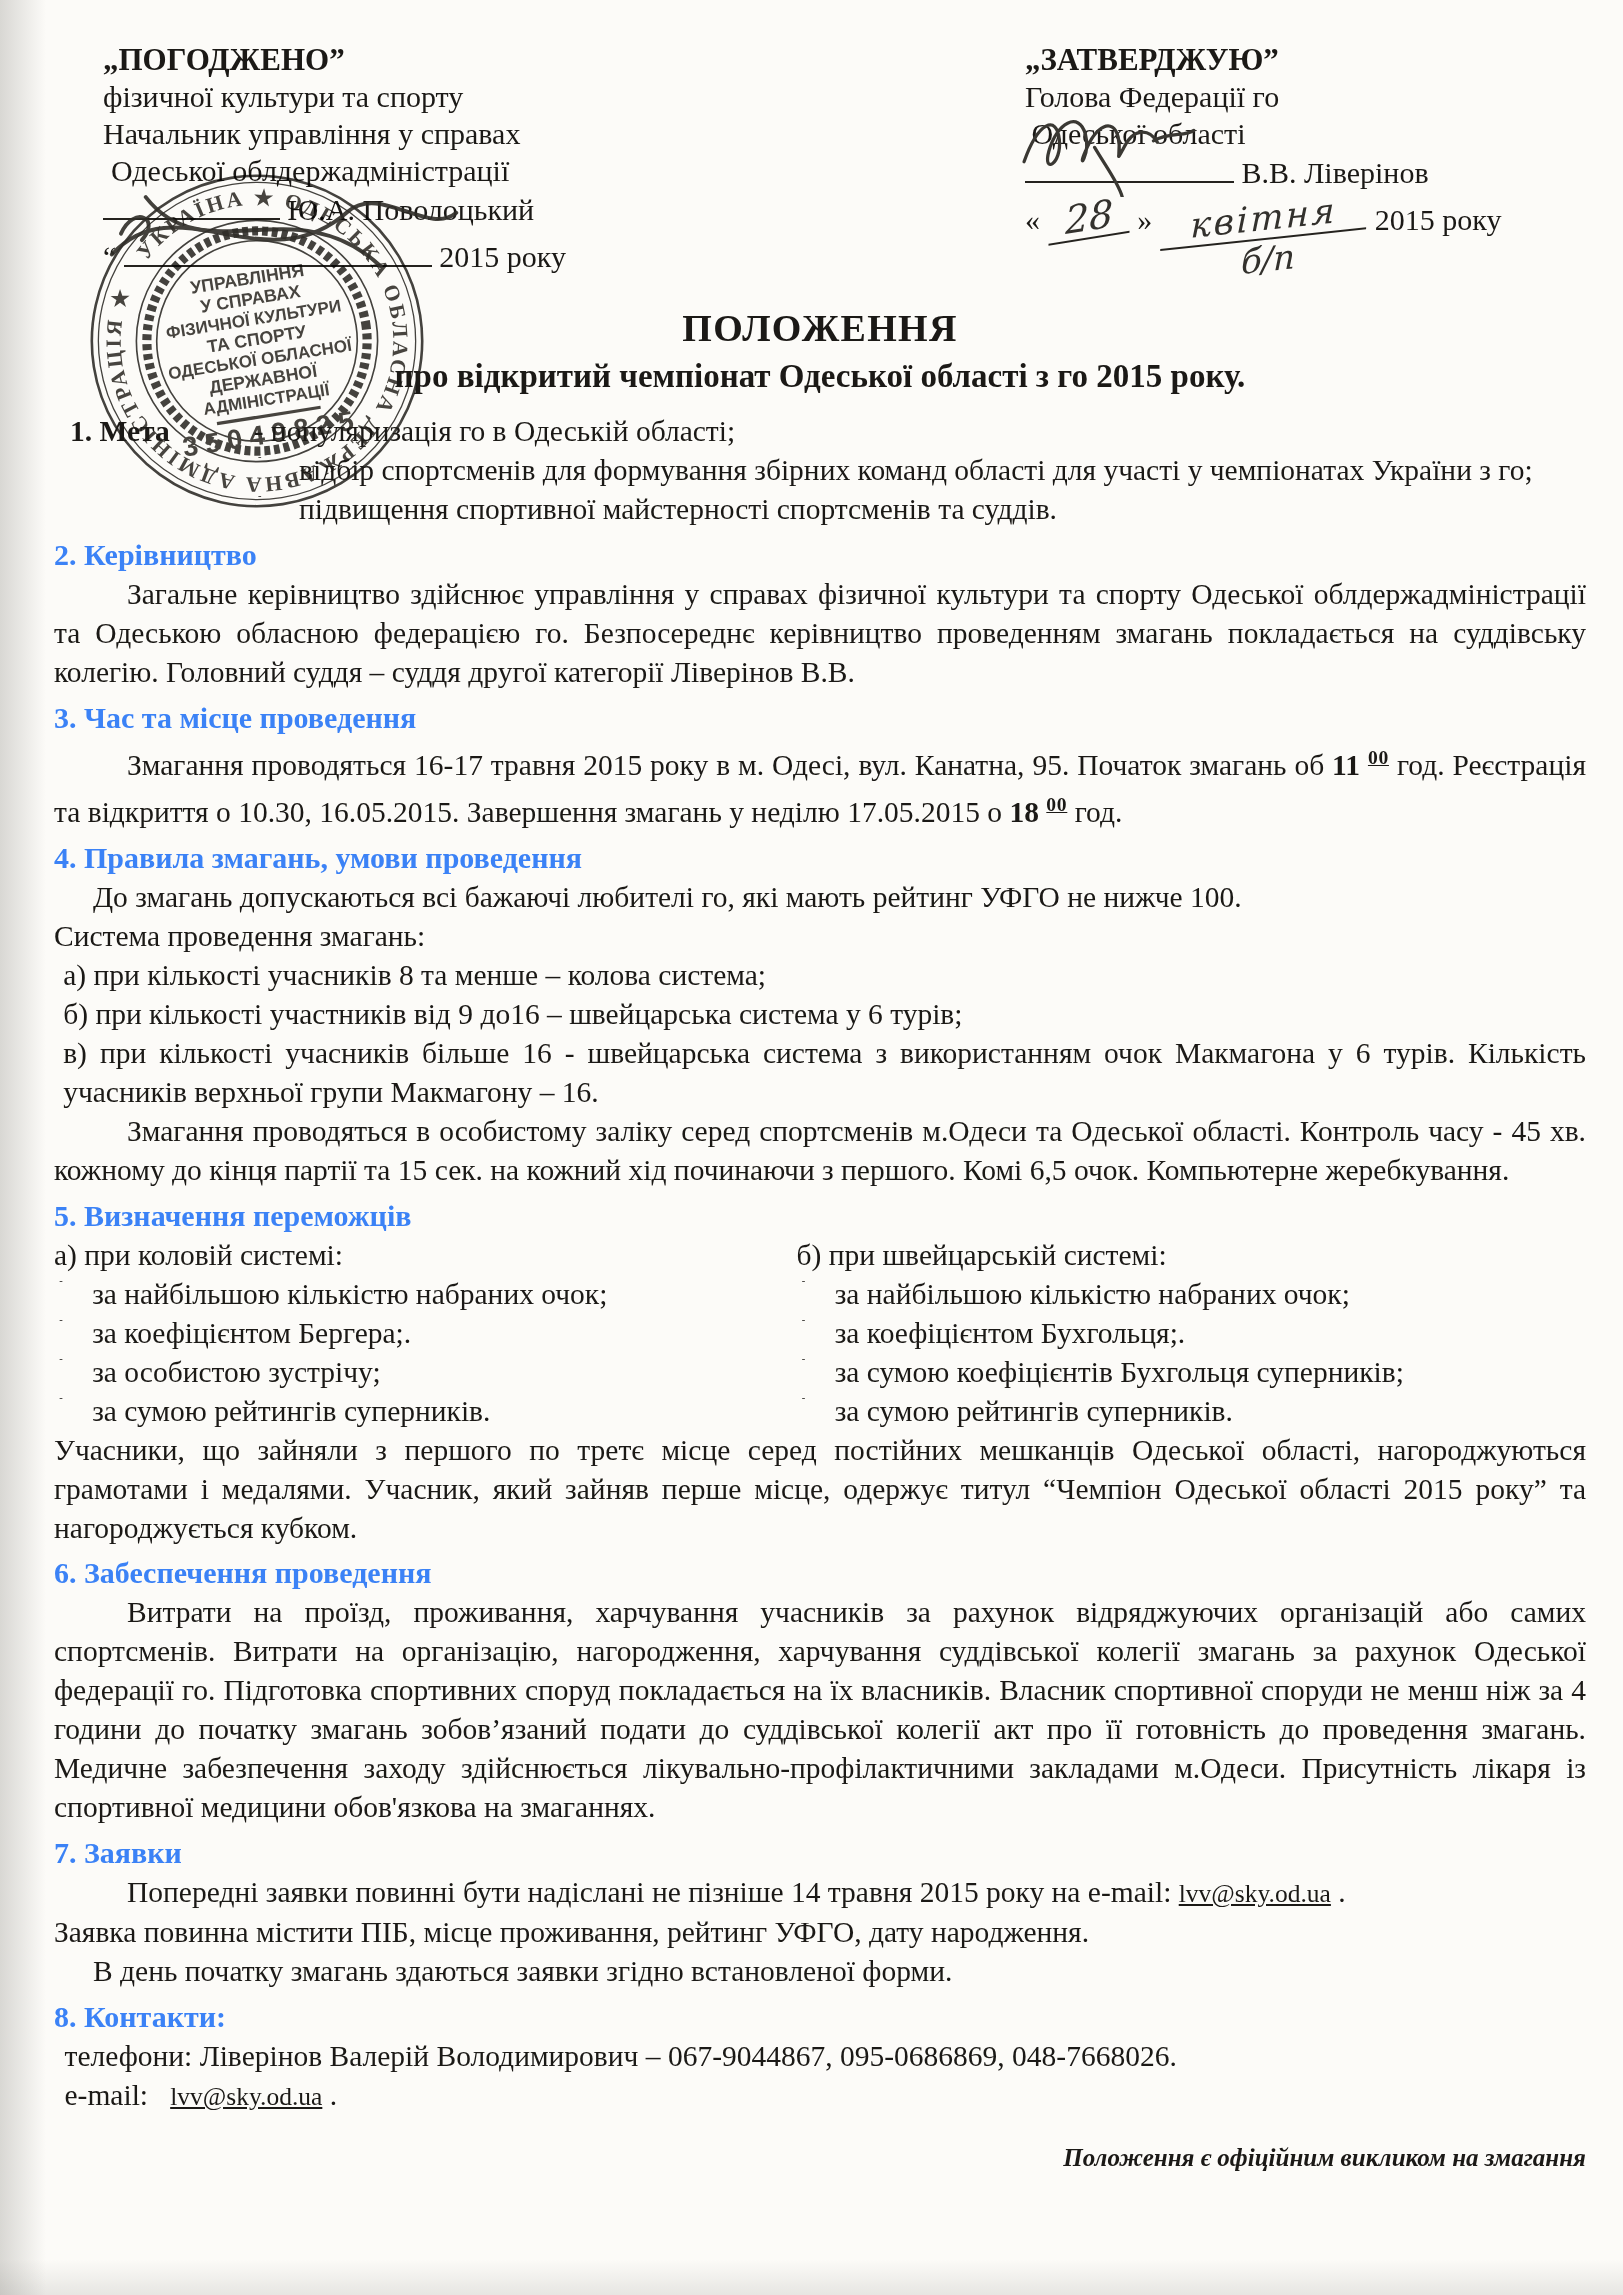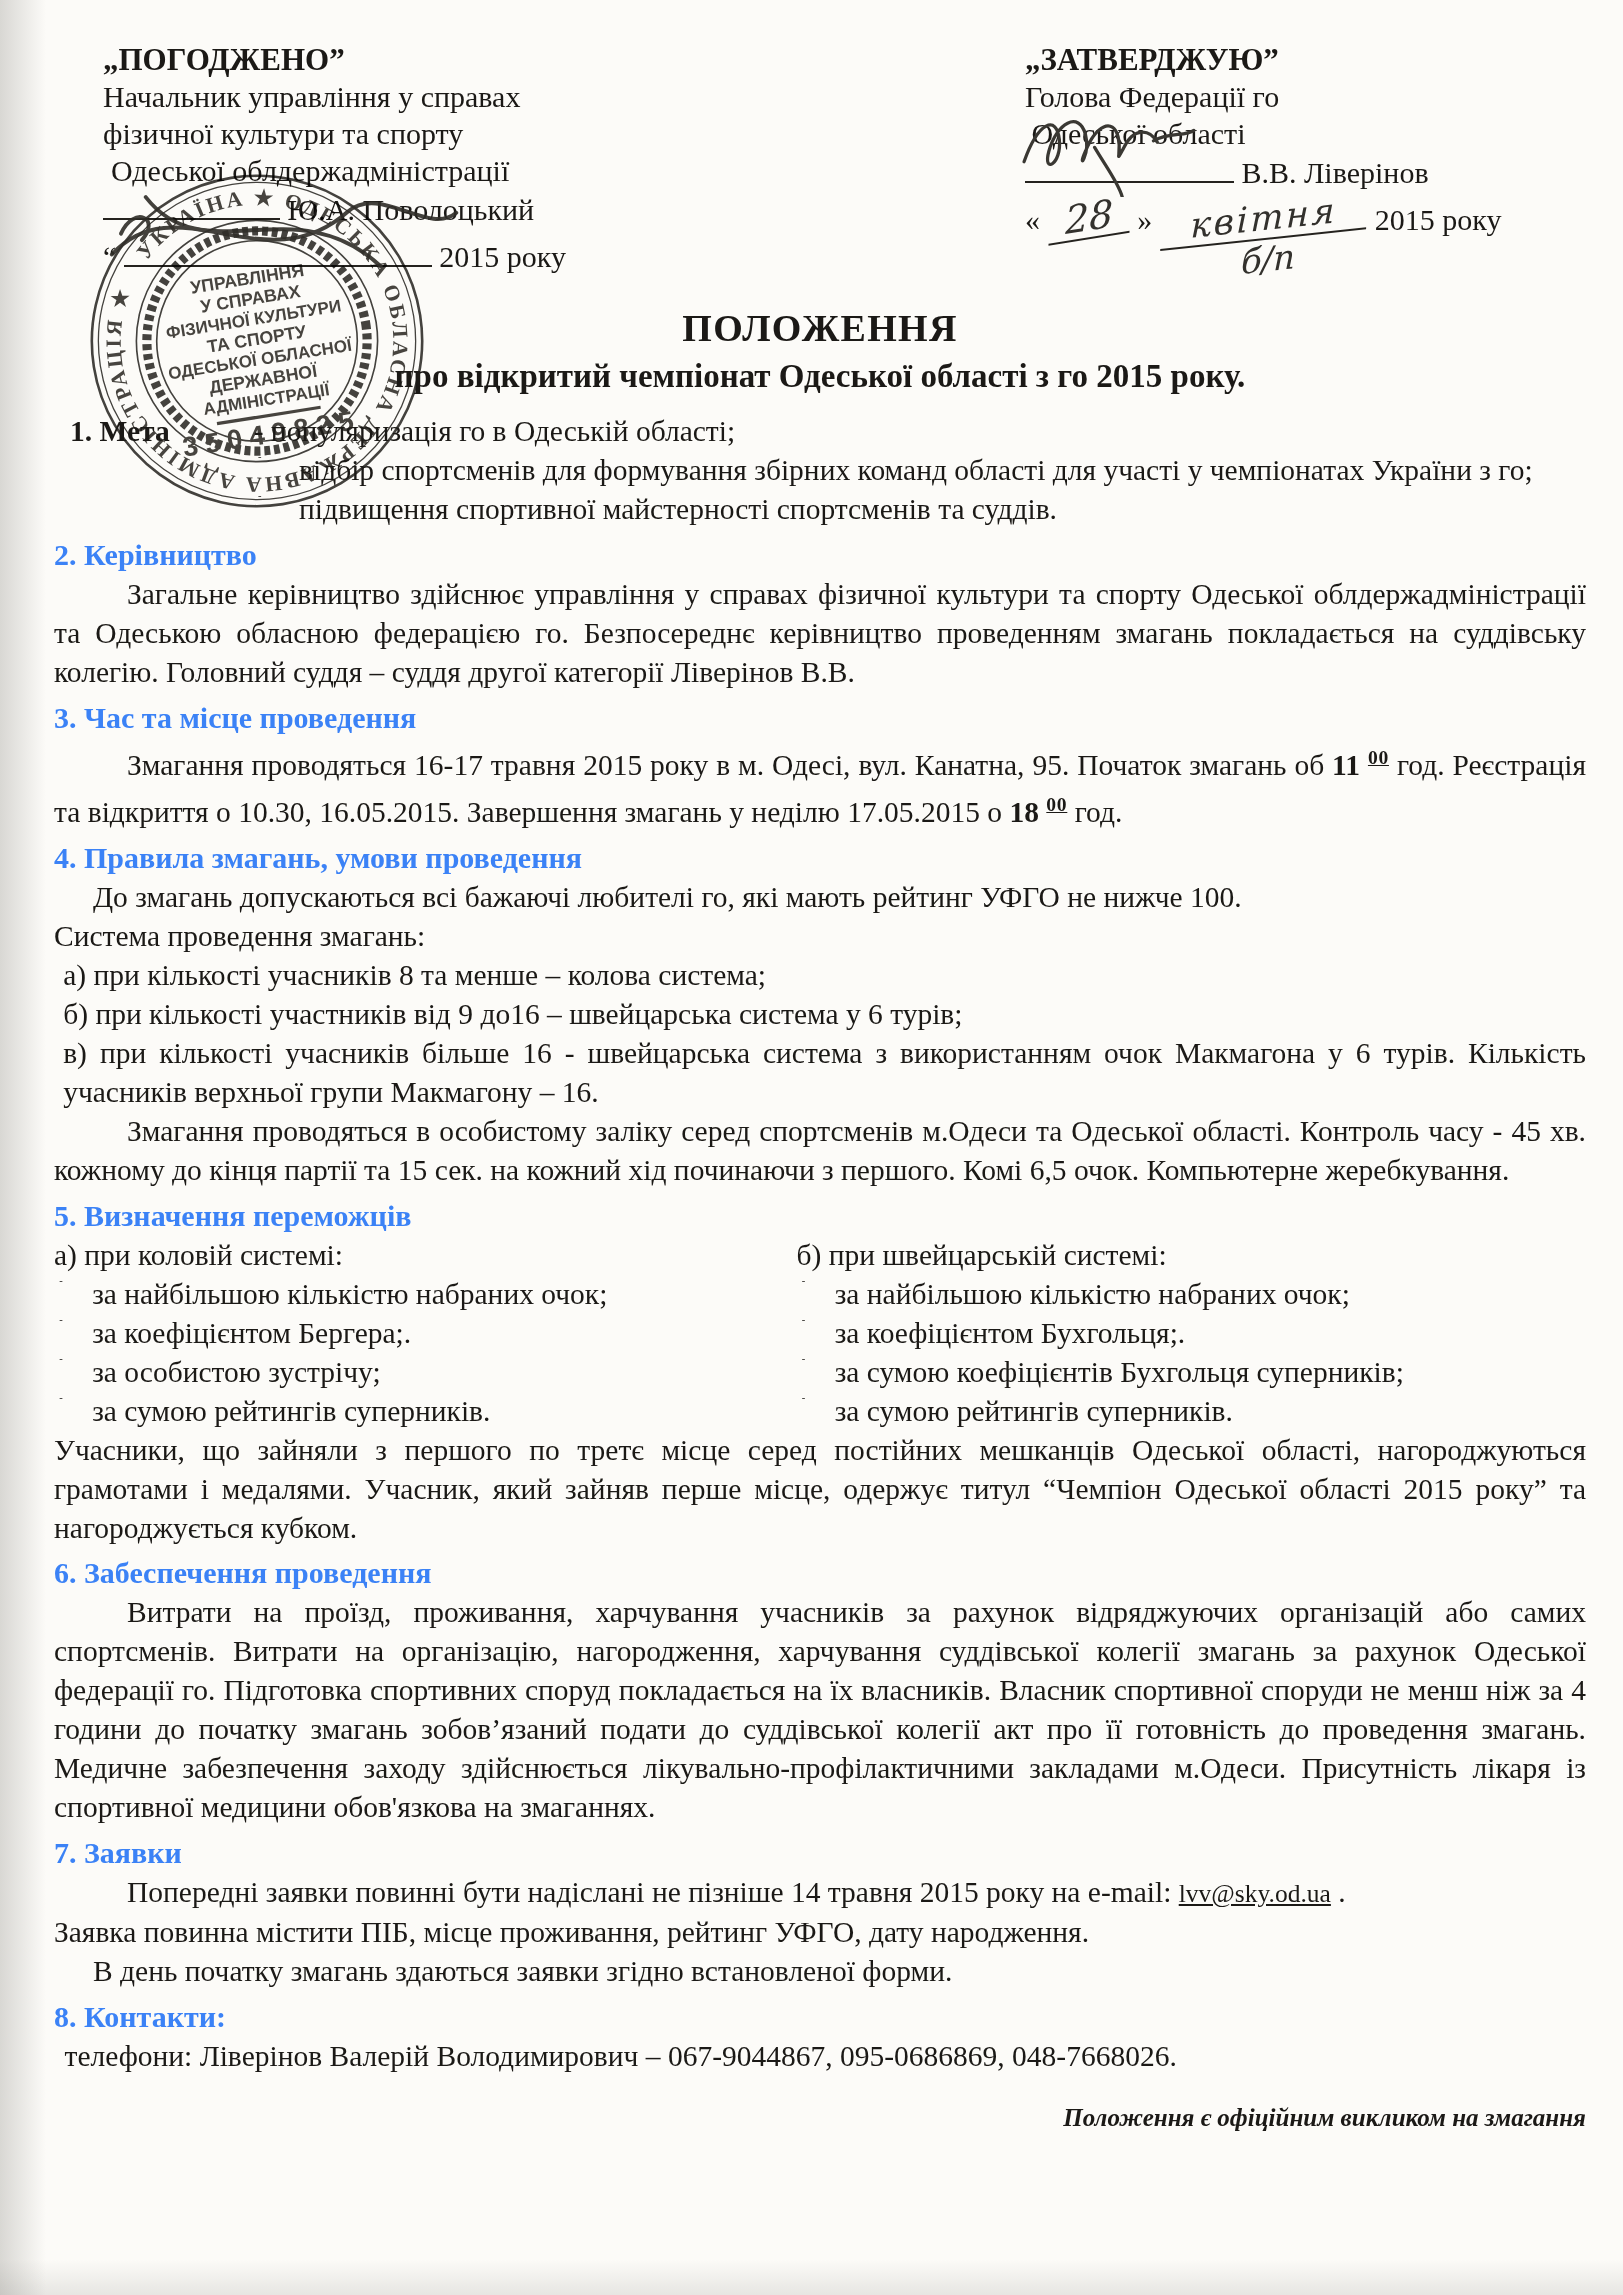--- a/index.html
+++ b/index.html
@@ -55,22 +55,22 @@
   .contact{padding-left:10.5px;}
   .footer{text-align:right;font-size:25px;font-weight:bold;font-style:italic;margin-top:22px;}
 </style>
 </head>
 <body>
 
 <div class="page">
 
   <div class="approval left-appr">
     <div class="status">„ПОГОДЖЕНО”</div>
+    <div>фізичної  культури та  спорту</div>
     <div>Начальник  управління у справах</div>
-    <div>фізичної  культури та  спорту</div>
     <div style="padding-left:7.9px">Одеської облдержадміністрації</div>
     <div class="sigline">
       <span class="blank" style="width:177px"></span>
       <span>Ю.А. Поволоцький</span>
     </div>
     <div class="dateline">
       <span>“</span>
       <span class="blank" style="width:308px"></span>
       <span>2015 року</span>
     </div>
@@ -229,18 +229,19 @@
     <div>
       <h3>7. Заявки</h3>
       <p class="just ind"><span>Попередні заявки  повинні бути надіслані не пізніше 14 травня 2015 року на e-mail: </span><span class="email">lvv@sky.od.ua</span><span> .</span></p>
       <p class="just">Заявка повинна містити ПІБ, місце проживання, рейтинг УФГО, дату народження.</p>
       <p class="ind-sm">В день початку змагань здаються заявки згідно встановленої форми.</p>
     </div>
 
     <div>
       <h3>8. Контакти:</h3>
       <p class="contact">телефони: Ліверінов Валерій Володимирович – 067-9044867, 095-0686869, 048-7668026.</p>
+      <p class="contact"><span>e-mail:</span>&nbsp;&nbsp;&nbsp;<span class="email">lvv@sky.od.ua</span><span> .</span></p>
     </div>
 
     <p class="footer">Положення є офіційним викликом на змагання</p>
   </div>
 </div>
 
 
 </body></html>

